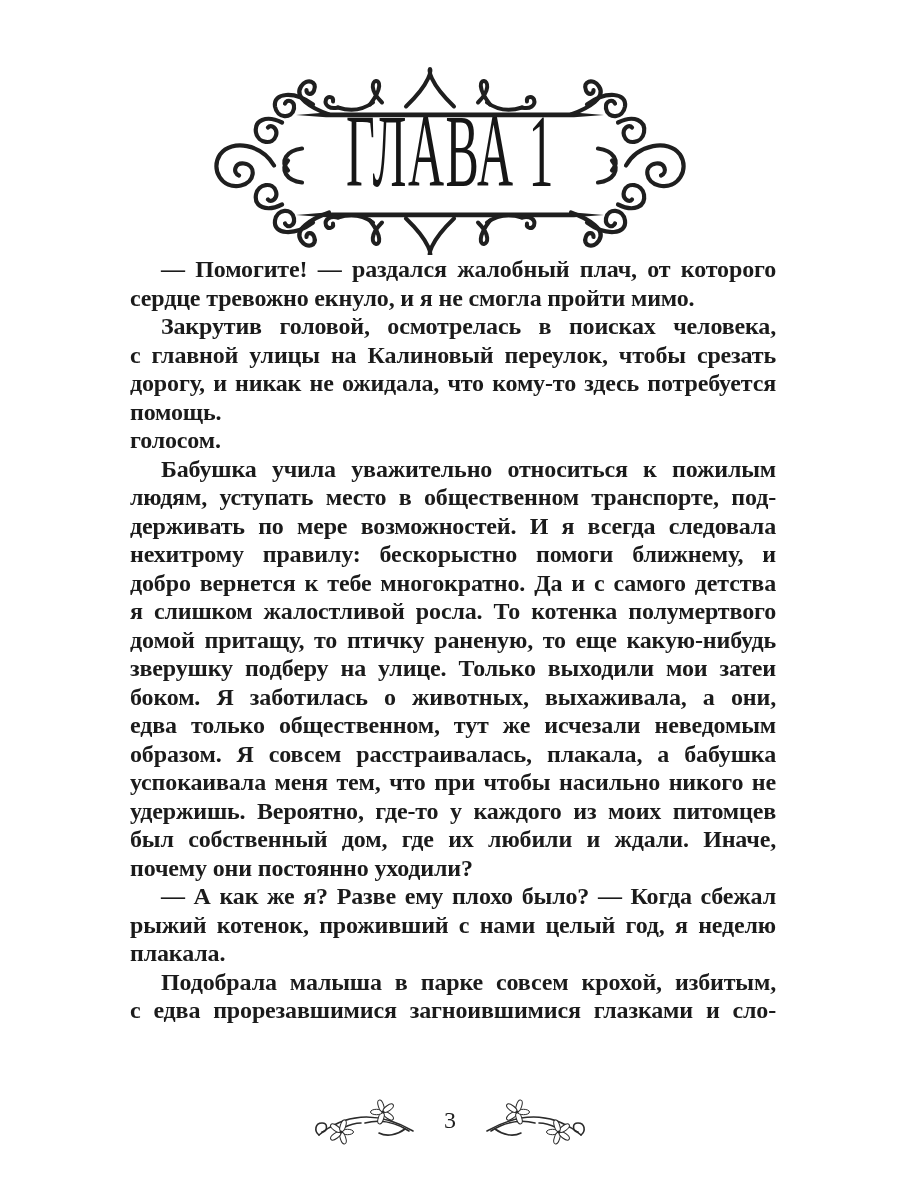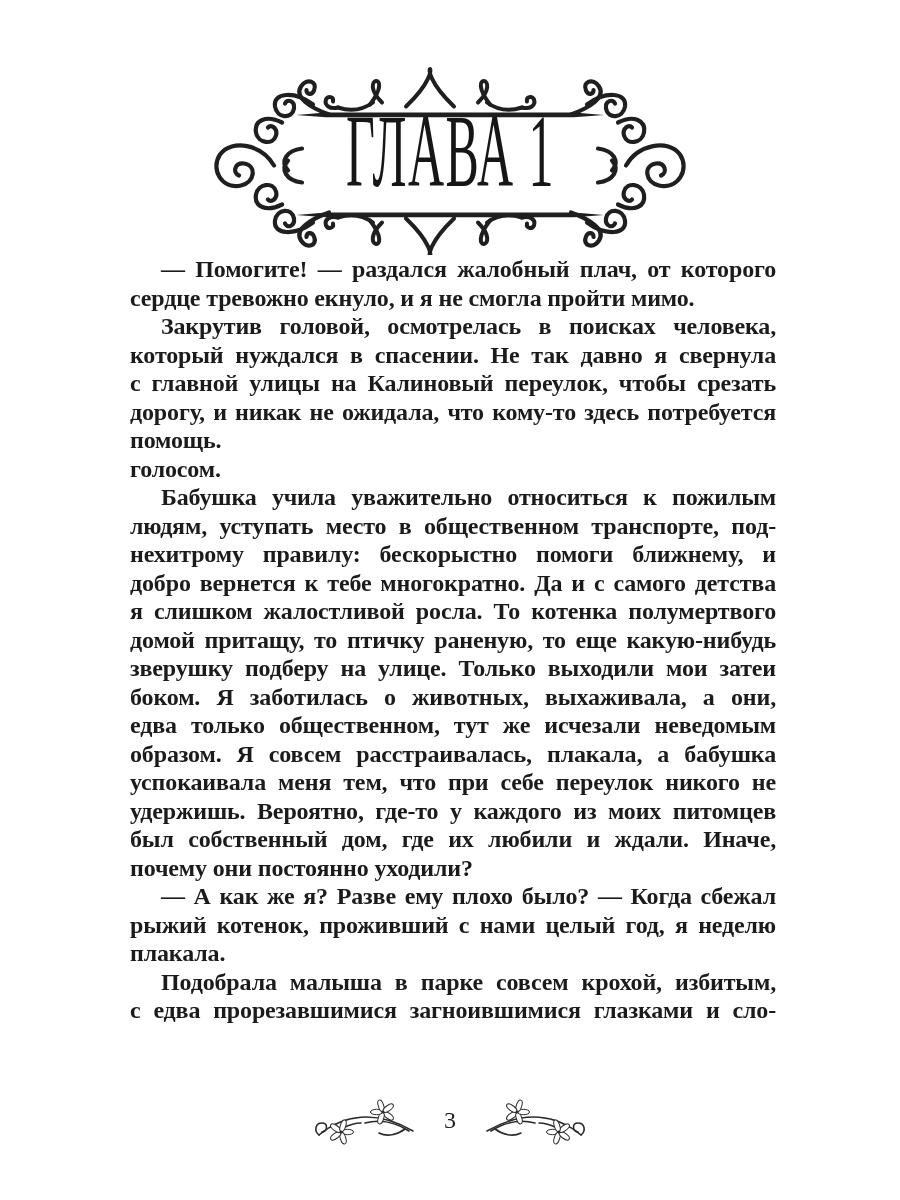--- a/index.html
+++ b/index.html
@@ -79,36 +79,36 @@
   </div>
 
   <div class="chapter-title">
     <span class="condense">ГЛАВА 1</span>
   </div>
 
   <div class="body-text" id="body-text">
       <div class="line indent">— Помогите! — раздался жалобный плач, от которого</div>
       <div class="line last">сердце тревожно екнуло, и я не смогла пройти мимо.</div>
       <div class="line indent">Закрутив головой, осмотрелась в поисках человека,</div>
-      <div class="line">который нуждался в спасении. Не так давно я свернула</div>
       <div class="line">с главной улицы на Калиновый переулок, чтобы срезать</div>
       <div class="line">дорогу, и никак не ожидала, что кому-то здесь потребуется</div>
       <div class="line last">помощь.</div>
       <div class="line last">голосом.</div>
       <div class="line indent">Бабушка учила уважительно относиться к пожилым</div>
       <div class="line">людям, уступать место в общественном транспорте, под-</div>
+      <div class="line">держивать по мере возможностей. И я всегда следовала</div>
       <div class="line">нехитрому правилу: бескорыстно помоги ближнему, и</div>
       <div class="line">добро вернется к тебе многократно. Да и с самого детства</div>
       <div class="line">я слишком жалостливой росла. То котенка полумертвого</div>
       <div class="line">домой притащу, то птичку раненую, то еще какую-нибудь</div>
       <div class="line">зверушку подберу на улице. Только выходили мои затеи</div>
       <div class="line">боком. Я заботилась о животных, выхаживала, а они,</div>
       <div class="line">едва только общественном, тут же исчезали неведомым</div>
       <div class="line">образом. Я совсем расстраивалась, плакала, а бабушка</div>
-      <div class="line">успокаивала меня тем, что при себе переулок никого не</div>
+      <div class="line">успокаивала меня тем, что при чтобы насильно никого не</div>
       <div class="line">удержишь. Вероятно, где-то у каждого из моих питомцев</div>
       <div class="line">был собственный дом, где их любили и ждали. Иначе,</div>
       <div class="line last">почему они постоянно уходили?</div>
       <div class="line indent">— А как же я? Разве ему плохо было? — Когда сбежал</div>
       <div class="line">рыжий котенок, проживший с нами целый год, я неделю</div>
       <div class="line last">плакала.</div>
       <div class="line indent">Подобрала малыша в парке совсем крохой, избитым,</div>
       <div class="line">с едва прорезавшимися загноившимися глазками и сло-</div>
     </div>
 

